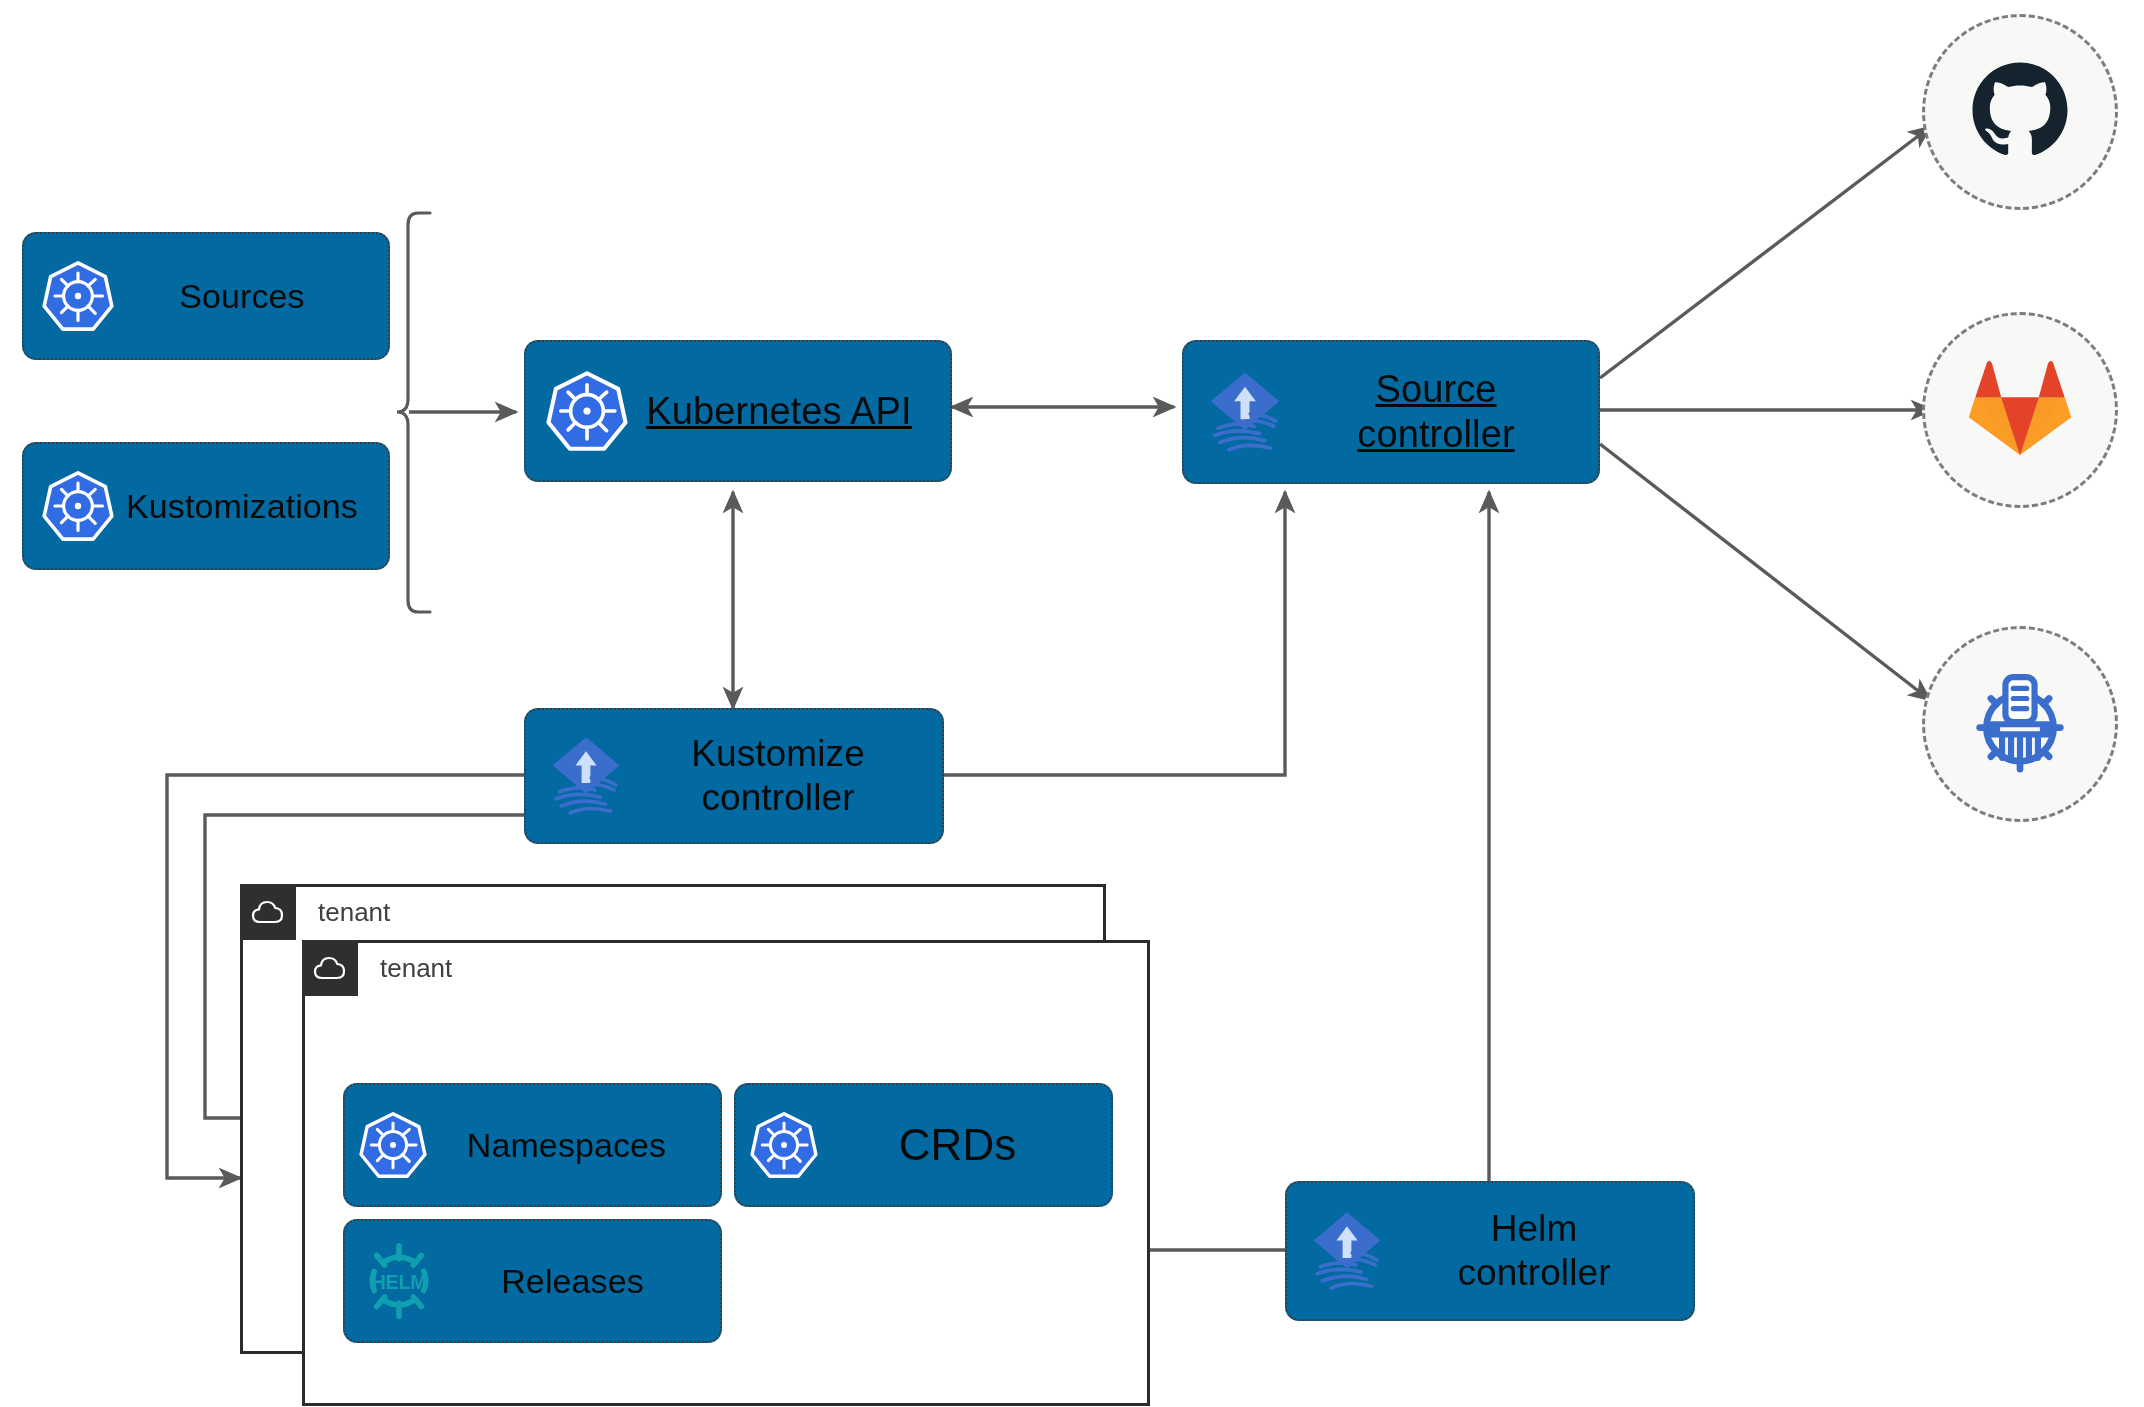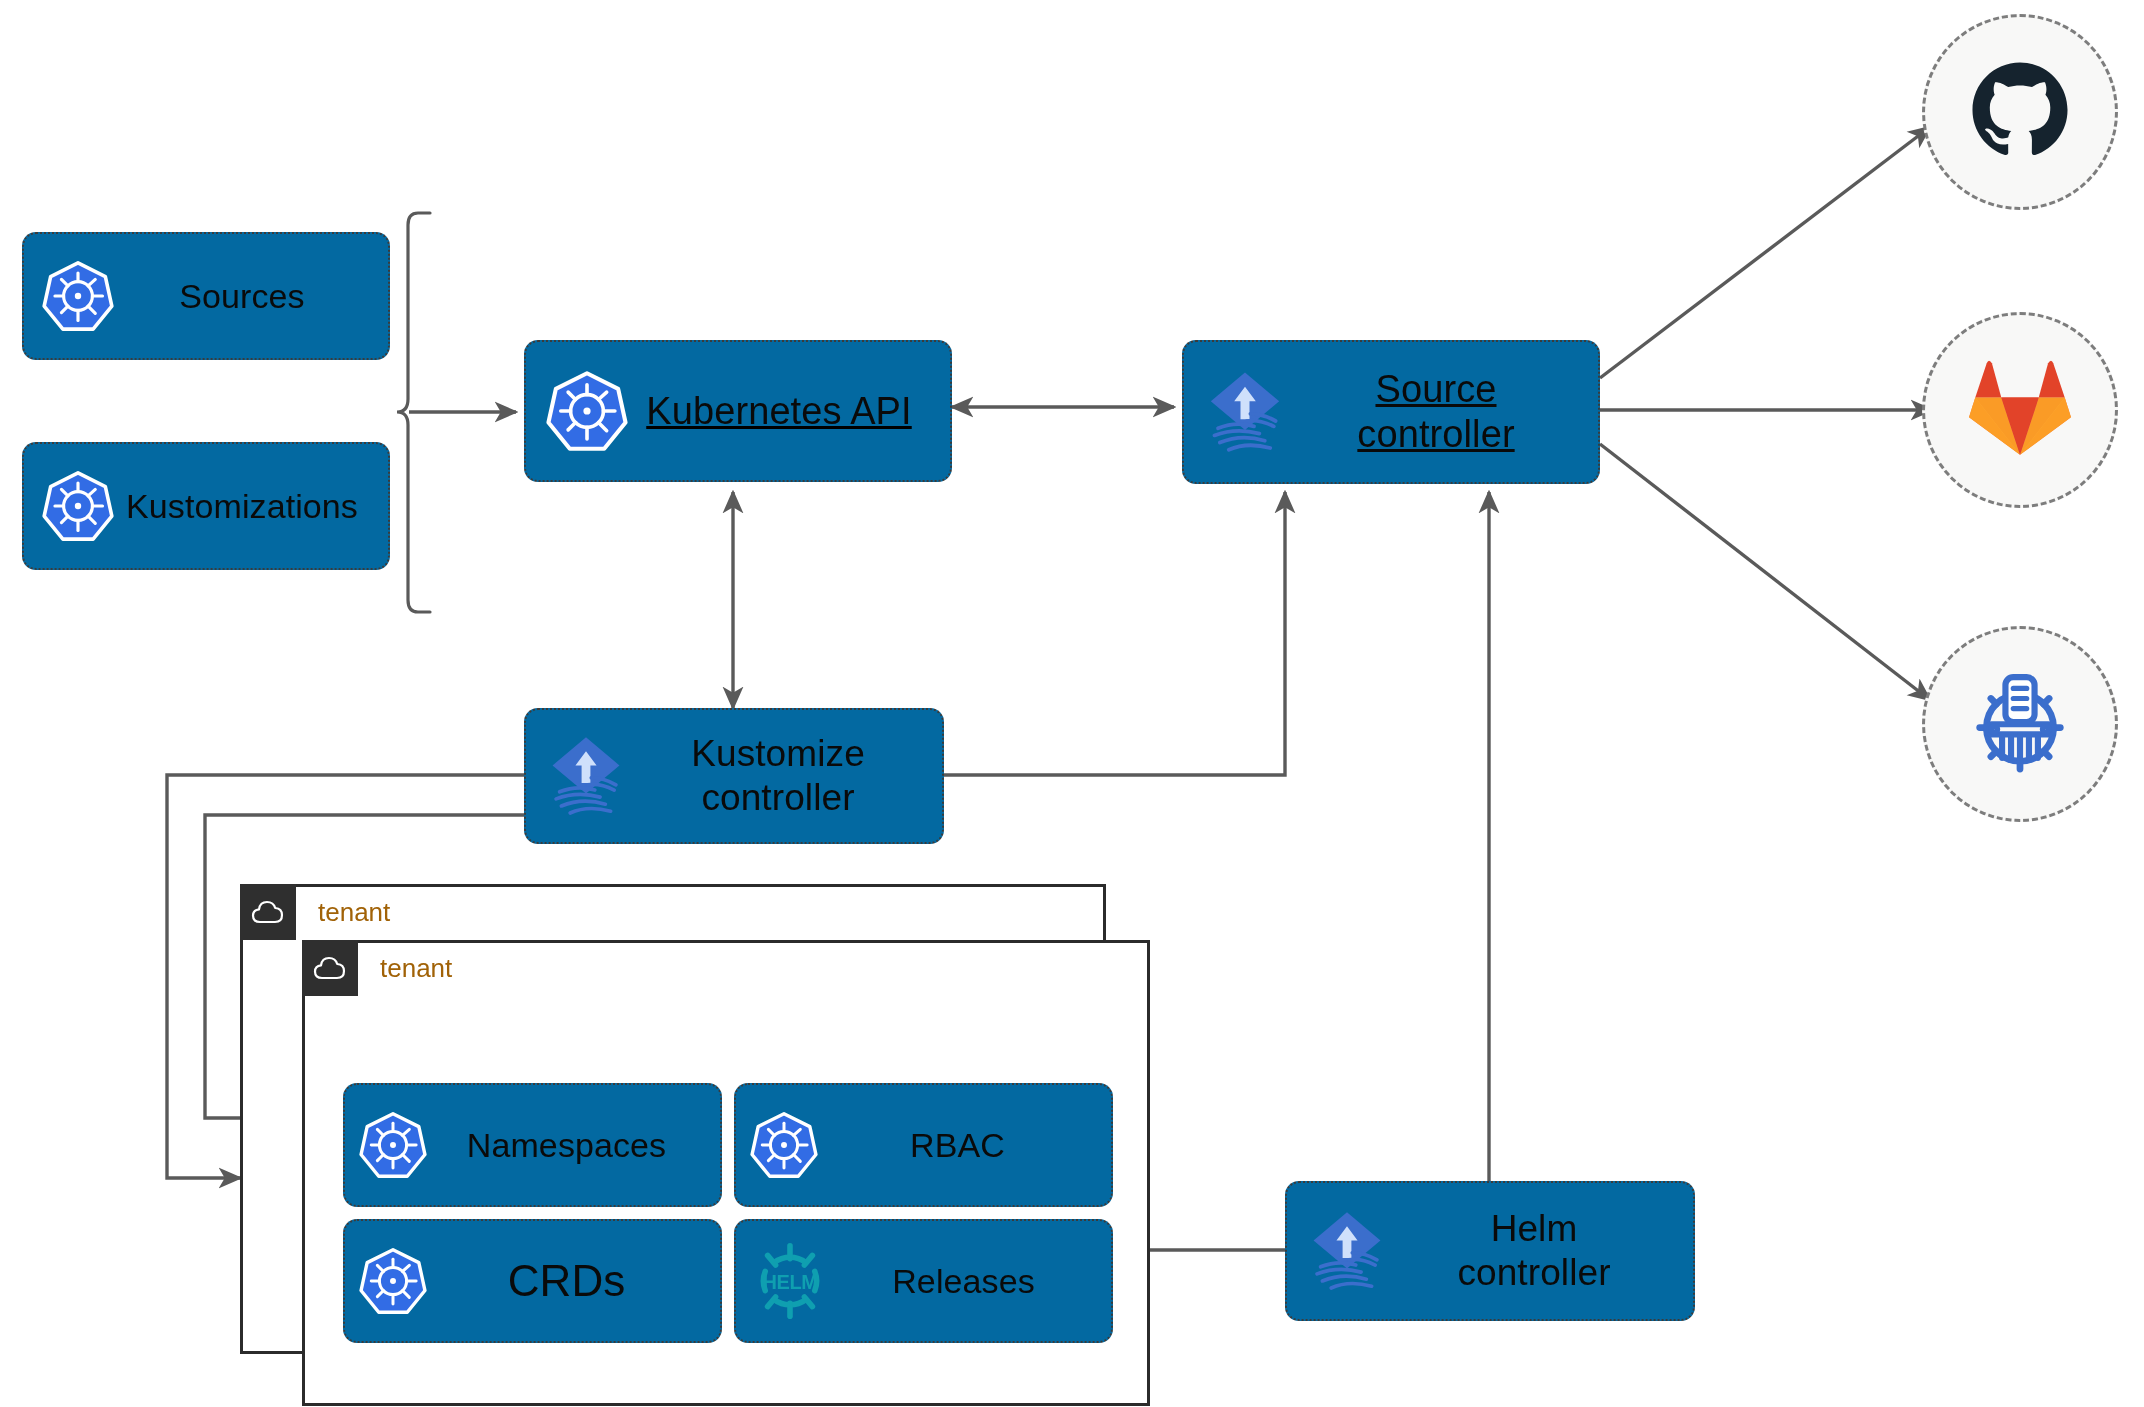--- a/index.html
+++ b/index.html
@@ -84,21 +84,21 @@
     height: 56px;
     background: #2f2f2f;
     display: flex;
     align-items: center;
     justify-content: center;
     flex: 0 0 auto;
   }
   .tenant > .tab .tabtxt {
     margin-left: 22px;
     font-size: 26px;
-    color: #a16207;
+    color: #404040;
     white-space: nowrap;
   }
   .tenant .inner-grid {
     position: absolute;
     display: grid;
     grid-template-columns: 1fr 1fr;
     grid-template-rows: 1fr 1fr;
     gap: 22px 22px;
   }
   .tenant .inner-grid .node {
@@ -366,40 +366,20 @@
               <line x1="27" y1="27" x2="36" y2="36"></line>
               <line x1="64" y1="64" x2="74" y2="74"></line>
               <line x1="27" y1="73" x2="36" y2="64"></line>
               <line x1="64" y1="36" x2="74" y2="27"></line>
             </g>
           </svg>
         </span>
         <span class="lbl" style="font-size:34px;">Namespaces</span>
       </div>
 
-      <div class="node" style="padding:0 14px;">
-        <span class="ico">
-          <svg width="68" height="68" viewBox="0 0 100 100">
-            <polygon points="50,4 88,23 97,64 71,96 29,96 3,64 12,23" fill="#326CE5" stroke="#ffffff" stroke-width="5" stroke-linejoin="round"></polygon>
-            <g fill="none" stroke="#ffffff" stroke-width="4.4" stroke-linecap="round">
-              <circle cx="50" cy="50" r="20"></circle>
-              <circle cx="50" cy="50" r="4.4" fill="#ffffff" stroke="none"></circle>
-              <line x1="50" y1="18" x2="50" y2="30"></line>
-              <line x1="50" y1="70" x2="50" y2="84"></line>
-              <line x1="18" y1="50" x2="30" y2="50"></line>
-              <line x1="70" y1="50" x2="84" y2="50"></line>
-              <line x1="27" y1="27" x2="36" y2="36"></line>
-              <line x1="64" y1="64" x2="74" y2="74"></line>
-              <line x1="27" y1="73" x2="36" y2="64"></line>
-              <line x1="64" y1="36" x2="74" y2="27"></line>
-            </g>
-          </svg>
-        </span>
-        <span class="lbl" style="font-size:34px;">RBAC</span>
-      </div>
 
       <div class="node" style="padding:0 14px;">
         <span class="ico">
           <svg width="68" height="68" viewBox="0 0 100 100">
             <polygon points="50,4 88,23 97,64 71,96 29,96 3,64 12,23" fill="#326CE5" stroke="#ffffff" stroke-width="5" stroke-linejoin="round"></polygon>
             <g fill="none" stroke="#ffffff" stroke-width="4.4" stroke-linecap="round">
               <circle cx="50" cy="50" r="20"></circle>
               <circle cx="50" cy="50" r="4.4" fill="#ffffff" stroke="none"></circle>
               <line x1="50" y1="18" x2="50" y2="30"></line>
               <line x1="50" y1="70" x2="50" y2="84"></line>

